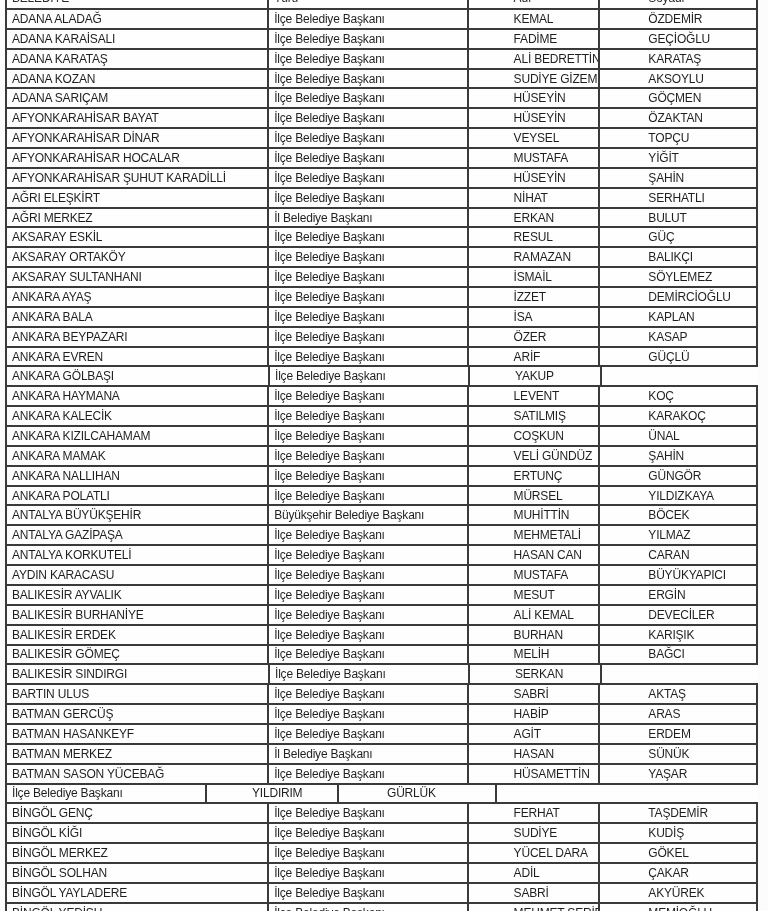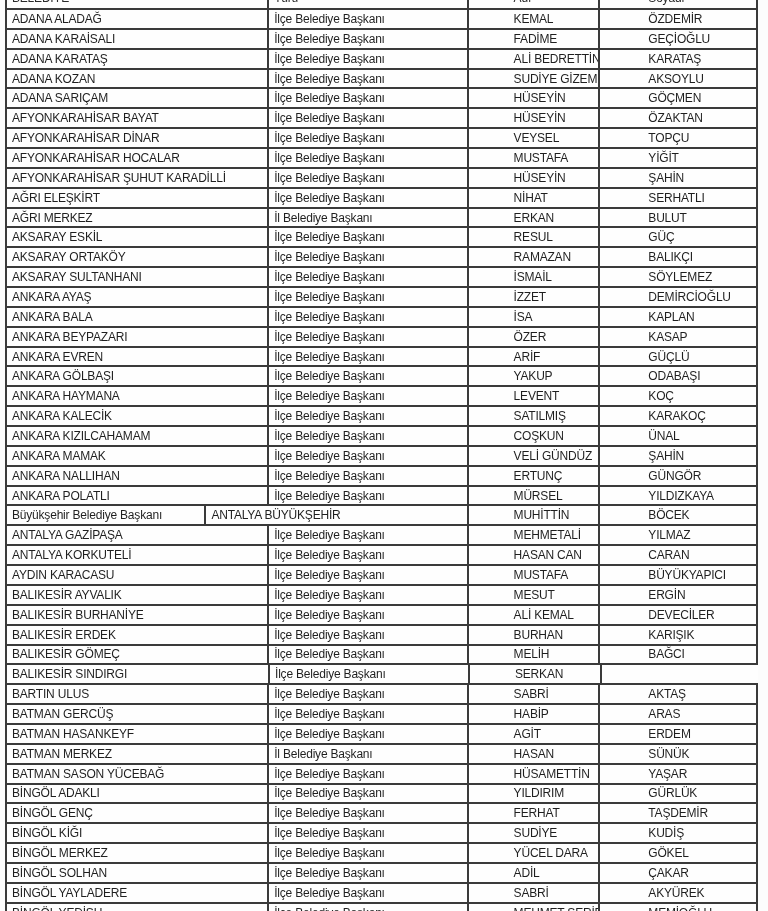--- a/index.html
+++ b/index.html
@@ -184,21 +184,20 @@
     <div class="cell c1">ANKARA EVREN</div>
     <div class="cell c2">İlçe Belediye Başkanı</div>
     <div class="cell c3">ARİF</div>
     <div class="cell c4">GÜÇLÜ</div>
   </div>
 
   <div class="row">
     <div class="cell c1">ANKARA GÖLBAŞI</div>
     <div class="cell c2">İlçe Belediye Başkanı</div>
     <div class="cell c3">YAKUP</div>
-    <div class="cell c4">ODABAŞI</div>
   </div>
 
   <div class="row">
     <div class="cell c1">ANKARA HAYMANA</div>
     <div class="cell c2">İlçe Belediye Başkanı</div>
     <div class="cell c3">LEVENT</div>
     <div class="cell c4">KOÇ</div>
   </div>
 
   <div class="row">
@@ -230,22 +229,22 @@
   </div>
 
   <div class="row">
     <div class="cell c1">ANKARA POLATLI</div>
     <div class="cell c2">İlçe Belediye Başkanı</div>
     <div class="cell c3">MÜRSEL</div>
     <div class="cell c4">YILDIZKAYA</div>
   </div>
 
   <div class="row">
+    <div class="cell c1">ANTALYA BÜYÜKŞEHİR</div>
     <div class="cell c2">Büyükşehir Belediye Başkanı</div>
-    <div class="cell c1">ANTALYA BÜYÜKŞEHİR</div>
     <div class="cell c3">MUHİTTİN</div>
     <div class="cell c4">BÖCEK</div>
   </div>
 
   <div class="row">
     <div class="cell c1">ANTALYA GAZİPAŞA</div>
     <div class="cell c2">İlçe Belediye Başkanı</div>
     <div class="cell c3">MEHMETALİ</div>
     <div class="cell c4">YILMAZ</div>
   </div>
@@ -327,21 +326,20 @@
   </div>
 
   <div class="row">
     <div class="cell c1">BATMAN SASON YÜCEBAĞ</div>
     <div class="cell c2">İlçe Belediye Başkanı</div>
     <div class="cell c3">HÜSAMETTİN</div>
     <div class="cell c4">YAŞAR</div>
   </div>
 
   <div class="row">
-    <div class="cell c1">BİNGÖL ADAKLI</div>
     <div class="cell c2">İlçe Belediye Başkanı</div>
     <div class="cell c3">YILDIRIM</div>
     <div class="cell c4">GÜRLÜK</div>
   </div>
 
   <div class="row">
     <div class="cell c1">BİNGÖL GENÇ</div>
     <div class="cell c2">İlçe Belediye Başkanı</div>
     <div class="cell c3">FERHAT</div>
     <div class="cell c4">TAŞDEMİR</div>

